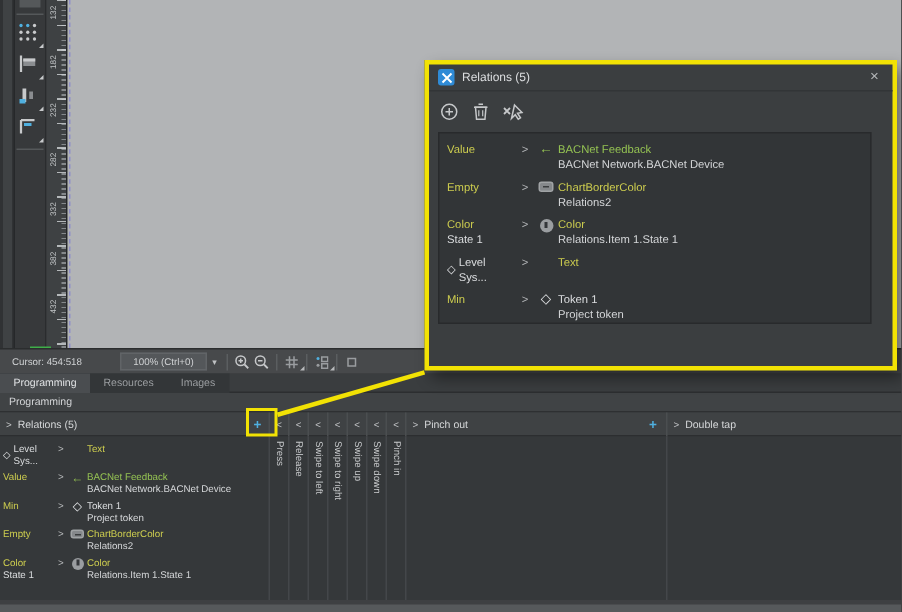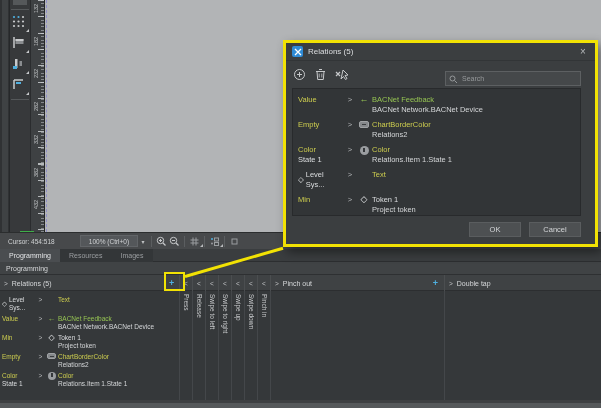--- a/index.html
+++ b/index.html
@@ -379,29 +379,20 @@
             <path d="M1 3.5h9 M4 1.5h3" stroke="#c6c8ca" stroke-width="1"></path>
             <path d="M4.2 5.5v4 M6.8 5.5v4" stroke="#c6c8ca" stroke-width=".8"></path>
           </svg>
       </span>
       <span class="dbtn">
         <svg width="14" height="13" viewBox="0 0 14 13">
             <path d="M8 2L13 7l-3 .5 2 3-1.5 1-2-3L6 11z" fill="none" stroke="#c6c8ca" stroke-width="1"></path>
             <path d="M1 4l4 4 M5 4L1 8" stroke="#c6c8ca" stroke-width="1.2"></path>
           </svg>
       </span>
-      <span class="dlg-search">
-        <span class="mag">
-          <svg width="9" height="9" viewBox="0 0 9 9">
-              <circle cx="3.5" cy="3.5" r="2.5" fill="none" stroke="#96999b" stroke-width="1"></circle>
-              <line x1="5.5" y1="5.5" x2="8" y2="8" stroke="#96999b" stroke-width="1"></line>
-            </svg>
-        </span>
-        <input type="text" placeholder="Search" style="">
-      </span>
     </div>
     <div class="dlg-list" id="dialog-relations-list">
         <div class="rel-row">
           <div class="rl-label">
             <div><span class="c-yellow">Value</span></div>
           </div>
           <div class="rl-gt">&gt;</div>
           <div class="rl-icon"><span class="icon-arrow">←</span></div>
           <div class="rl-right"><span class="c-green">BACNet Feedback</span><br><span class="line2">BACNet Network.BACNet Device</span></div>
         </div>
@@ -432,22 +423,18 @@
         </div>
         <div class="rel-row">
           <div class="rl-label">
             <div><span class="c-yellow">Min</span></div>
           </div>
           <div class="rl-gt">&gt;</div>
           <div class="rl-icon"><span class="icon-diamond">◇</span></div>
           <div class="rl-right"><span class="c-white">Token 1</span><br><span class="line2">Project token</span></div>
         </div>
       </div>
-    <div class="dlg-buttons">
-      <button>OK</button>
-      <button>Cancel</button>
-    </div>
   </div>
 
   <div class="callout"></div>
   <div class="plus-box"></div>
 
 </div>
 
 </body></html>

